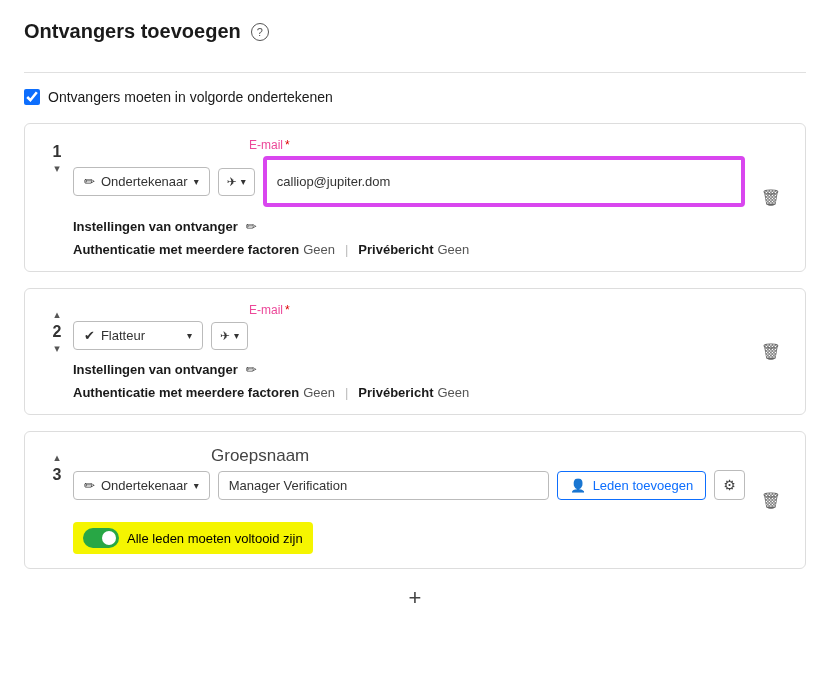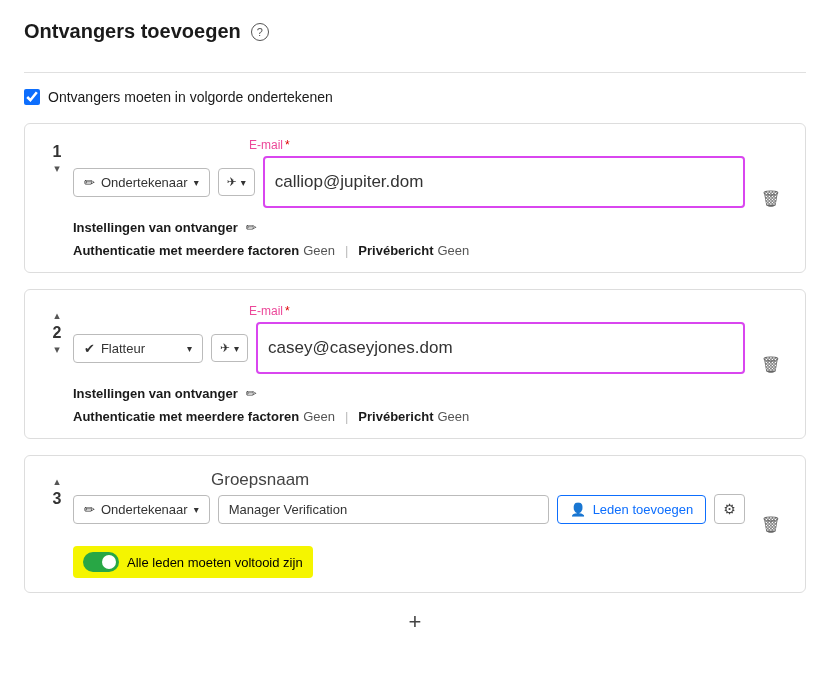--- a/index.html
+++ b/index.html
@@ -131,24 +131,24 @@
       padding: 6px 8px;
       background: #fff;
       cursor: pointer;
       font-size: 12px;
       color: #333;
       gap: 4px;
       white-space: nowrap;
     }
     .email-input {
       flex: 1;
-      border: 2px solid #d946ef;
+      border: 4px solid #d946ef;
       border-radius: 4px;
       padding: 14px 10px;
-      font-size: 17px;
+      font-size: 13px;
       color: #333;
       outline: none;
     }
     .delete-btn {
       background: none;
       border: none;
       cursor: pointer;
       color: #666;
       font-size: 16px;
       padding: 6px 8px;
@@ -368,21 +368,20 @@
         <div class="field-row">
           <button class="role-dropdown">
             <span style="font-size:13px;">✔</span>
             <span>Flatteur</span>
             <span class="chevron">▾</span>
           </button>
           <button class="send-method-btn">
             <span>✈</span>
             <span style="font-size:10px;">▾</span>
           </button>
-          <input type="text" class="email-input" value="casey@caseyjones.dom" style="">
         </div>
         <div class="settings-row">
           <span class="settings-label">Instellingen van ontvanger</span>
           <button class="settings-edit-btn">✏</button>
         </div>
         <div class="auth-row">
           <span class="attr-label">Authenticatie met meerdere factoren</span>
           <span class="attr-value">Geen</span>
           <span class="divider-pipe">|</span>
           <span class="attr-label">Privébericht</span>

